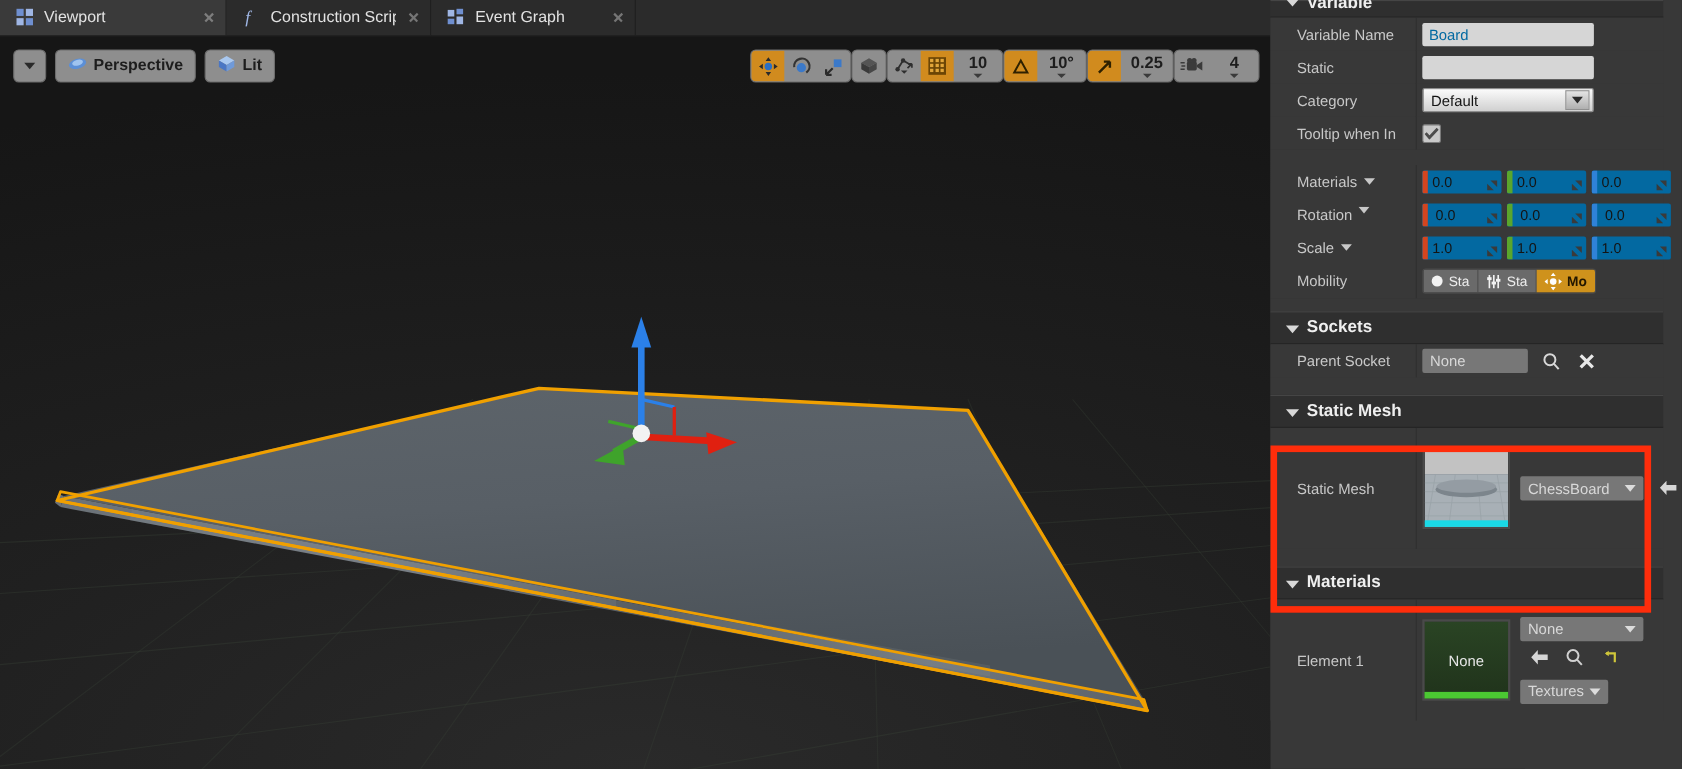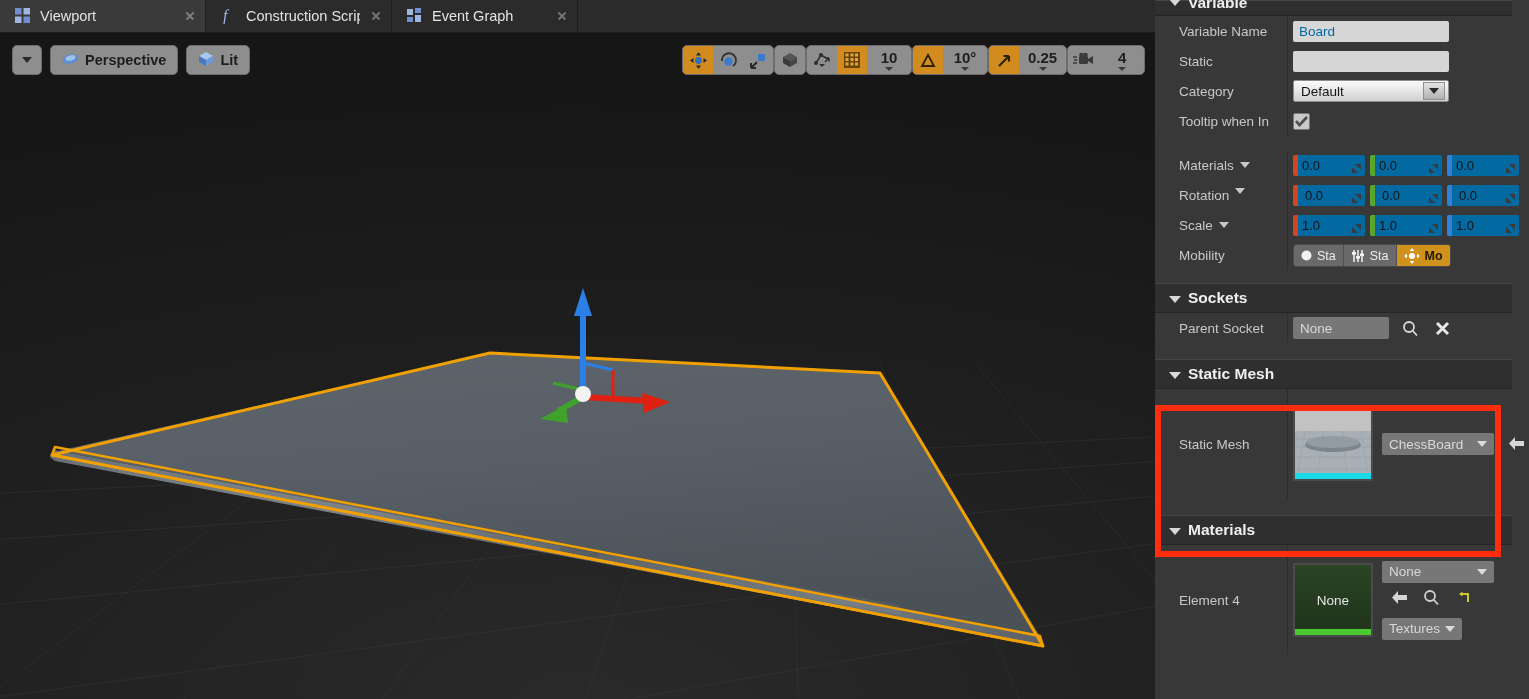--- a/index.html
+++ b/index.html
@@ -706,21 +706,21 @@
       </div>
 
       <div style="height:16px; background:#383838"></div>
 
       <div class="cat-header" style="height:30px">
         <span class="tri"></span>
         <span class="cat-title">Materials</span>
       </div>
 
       <div class="prow" style="height:110px; align-items:center">
-        <span class="plabel">Element 4</span>
+        <span class="plabel">Element 1</span>
         <span class="pval" style="gap:9px; align-items:center">
           <span class="mat-thumb">
             <span>None</span>
             <span class="thumb-bar" style="background:#4bc832"></span>
           </span>
           <span style="display:flex; flex-direction:column; gap:5px">
             <span class="greybox" style="width:112px; justify-content:space-between">
               <span>None</span>
               <span class="arrow-down" style="border-top-color:#dcdcdc"></span>
             </span>

